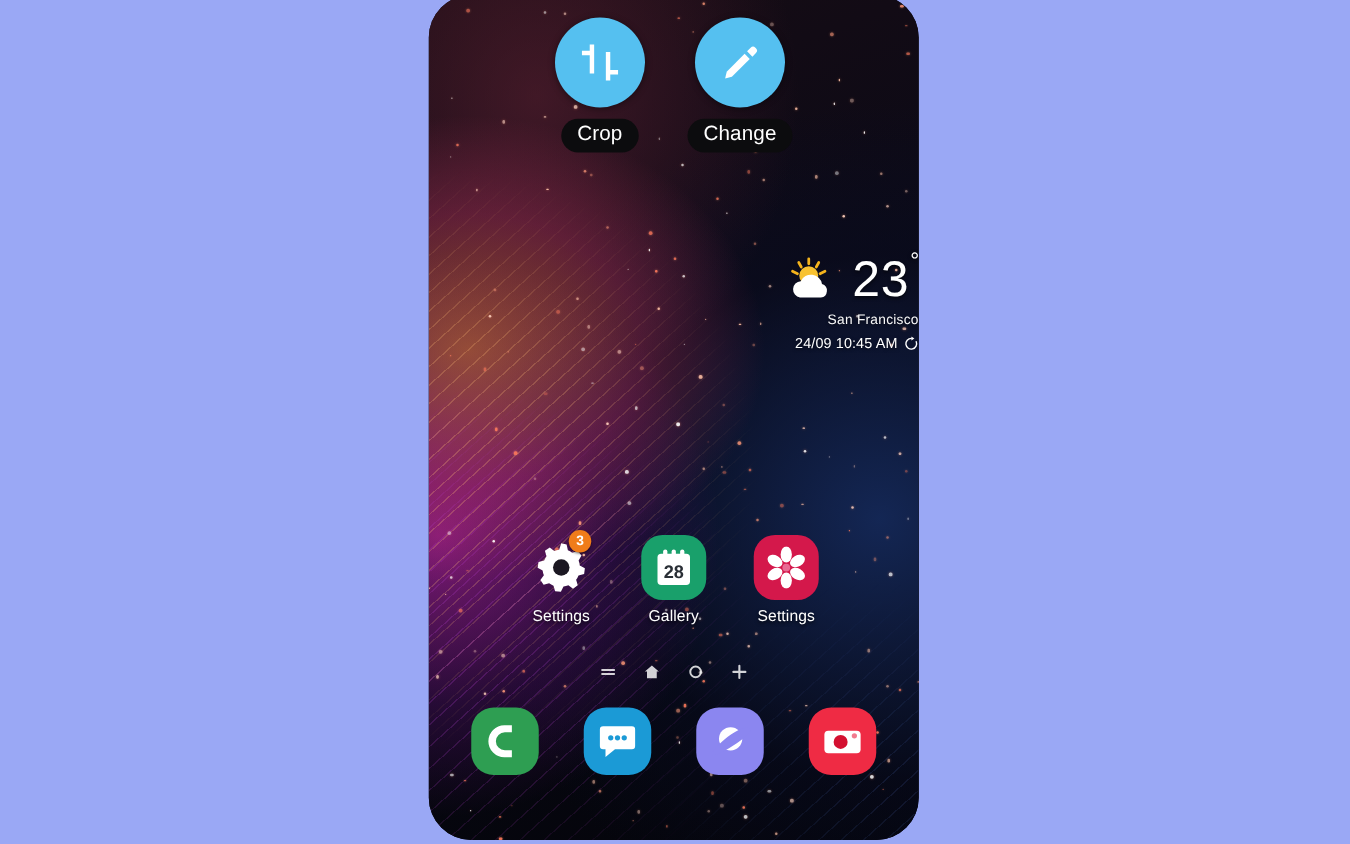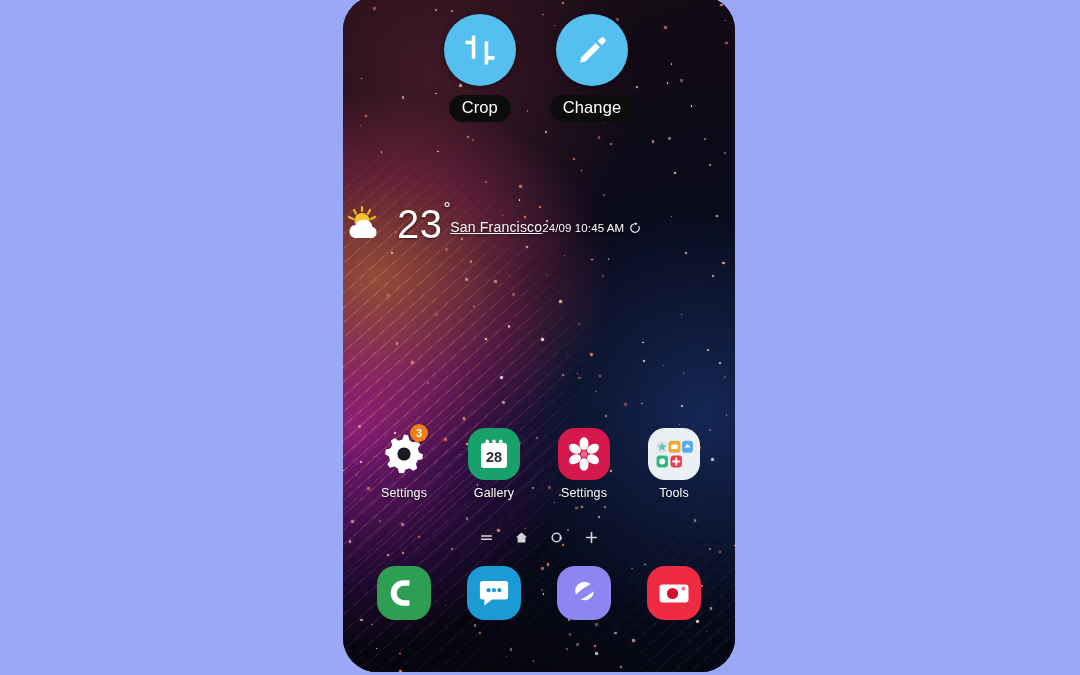--- a/index.html
+++ b/index.html
@@ -95,33 +95,33 @@
     font-size: 16.5px;
     padding: 3px 13px 5px;
     border-radius: 14px;
     line-height: 1.15;
     letter-spacing: .1px;
   }
 
   
   #weather-widget {
     position: absolute; top: 208px; left: 0; right: 0;
-    display: flex; flex-direction: row; align-items: center;
+    display: flex; flex-direction: column; align-items: flex-end;
     color: #fff;
     text-shadow: 0 1px 3px rgba(0,0,0,.6);
   }
   .weather-top { display: flex; align-items: center; gap: 10px; }
   .weather-temp {
     font-size: 40px; font-weight: 400; line-height: 1;
     letter-spacing: .5px; position: relative;
   }
   .weather-deg {
     font-size: 18px; vertical-align: super; position: relative; top: -9px; left: 1px;
   }
-  .weather-city { font-size: 14px; margin-top: 6px; letter-spacing: .2px; opacity: .97; text-decoration: underline; }
+  .weather-city { font-size: 11px; margin-top: 6px; letter-spacing: .2px; opacity: .97; }
   .weather-time {
     font-size: 11.5px; margin-top: 7px; display: flex; align-items: center; gap: 5px;
     letter-spacing: .1px;
   }
 
   
   #app-grid {
     position: absolute; top: 432px; left: 0; right: 0;
     display: flex; justify-content: center; gap: 28px;
   }
@@ -459,39 +459,20 @@
               <ellipse cx="17" cy="6.6" rx="4.5" ry="6.4" transform="rotate(240 17 17)"></ellipse>
               <ellipse cx="17" cy="6.6" rx="4.5" ry="6.4" transform="rotate(300 17 17)"></ellipse>
             </g>
             <circle cx="17" cy="17" r="3.1" fill="#e86b93"></circle>
           </svg>
         </div>
       </div>
       <div class="app-label">Settings</div>
     </div>
 
-    <div class="app">
-      <div class="app-icon">
-        <div class="squircle" style="background:#eceff3">
-          <svg width="40" height="34" viewBox="0 0 40 34">
-            <circle cx="8" cy="10" r="6.0" fill="#dfe6ee"></circle>
-            <path d="M8 5 l1.2 3.3 l3.4 0.2 l-2.6 2.2 l0.9 3.3 l-2.9 -1.9 l-2.9 1.9 l0.9 -3.3 l-2.6 -2.2 l3.4 -0.2 Z" fill="#5fc2b4"></path>
-            <rect x="14.5" y="3.8" width="12" height="12" rx="3.4" fill="#f0a830"></rect>
-            <rect x="17.3" y="7.5" width="6.4" height="4.6" rx="1.2" fill="#ffffff"></rect>
-            <rect x="28" y="3.8" width="11" height="12" rx="3.4" fill="#5aa8ee"></rect>
-            <path d="M33.5 7 l3.2 3.6 h-6.4 Z" fill="#ffffff"></path>
-            <rect x="2.5" y="18.5" width="11.5" height="12" rx="3.4" fill="#2fb97f"></rect>
-            <circle cx="8.2" cy="24.5" r="2.9" fill="#ffffff"></circle>
-            <rect x="16.5" y="18.5" width="11.5" height="12" rx="3.4" fill="#ef3b4e"></rect>
-            <path d="M22.2 21.4 v6.2 M19.1 24.5 h6.2" stroke="#ffffff" stroke-width="2.1" stroke-linecap="round"></path>
-          </svg>
-        </div>
-      </div>
-      <div class="app-label">Tools</div>
-    </div>
   </div>
 
   <div id="page-indicator">
     <div class="pi">
       <svg width="13" height="13" viewBox="0 0 14 14">
         <rect x="1" y="4.6" width="12" height="1.6" rx="0.8" fill="#ffffff"></rect>
         <rect x="1" y="8.0" width="12" height="1.6" rx="0.8" fill="#ffffff"></rect>
       </svg>
     </div>
     <div class="pi">

